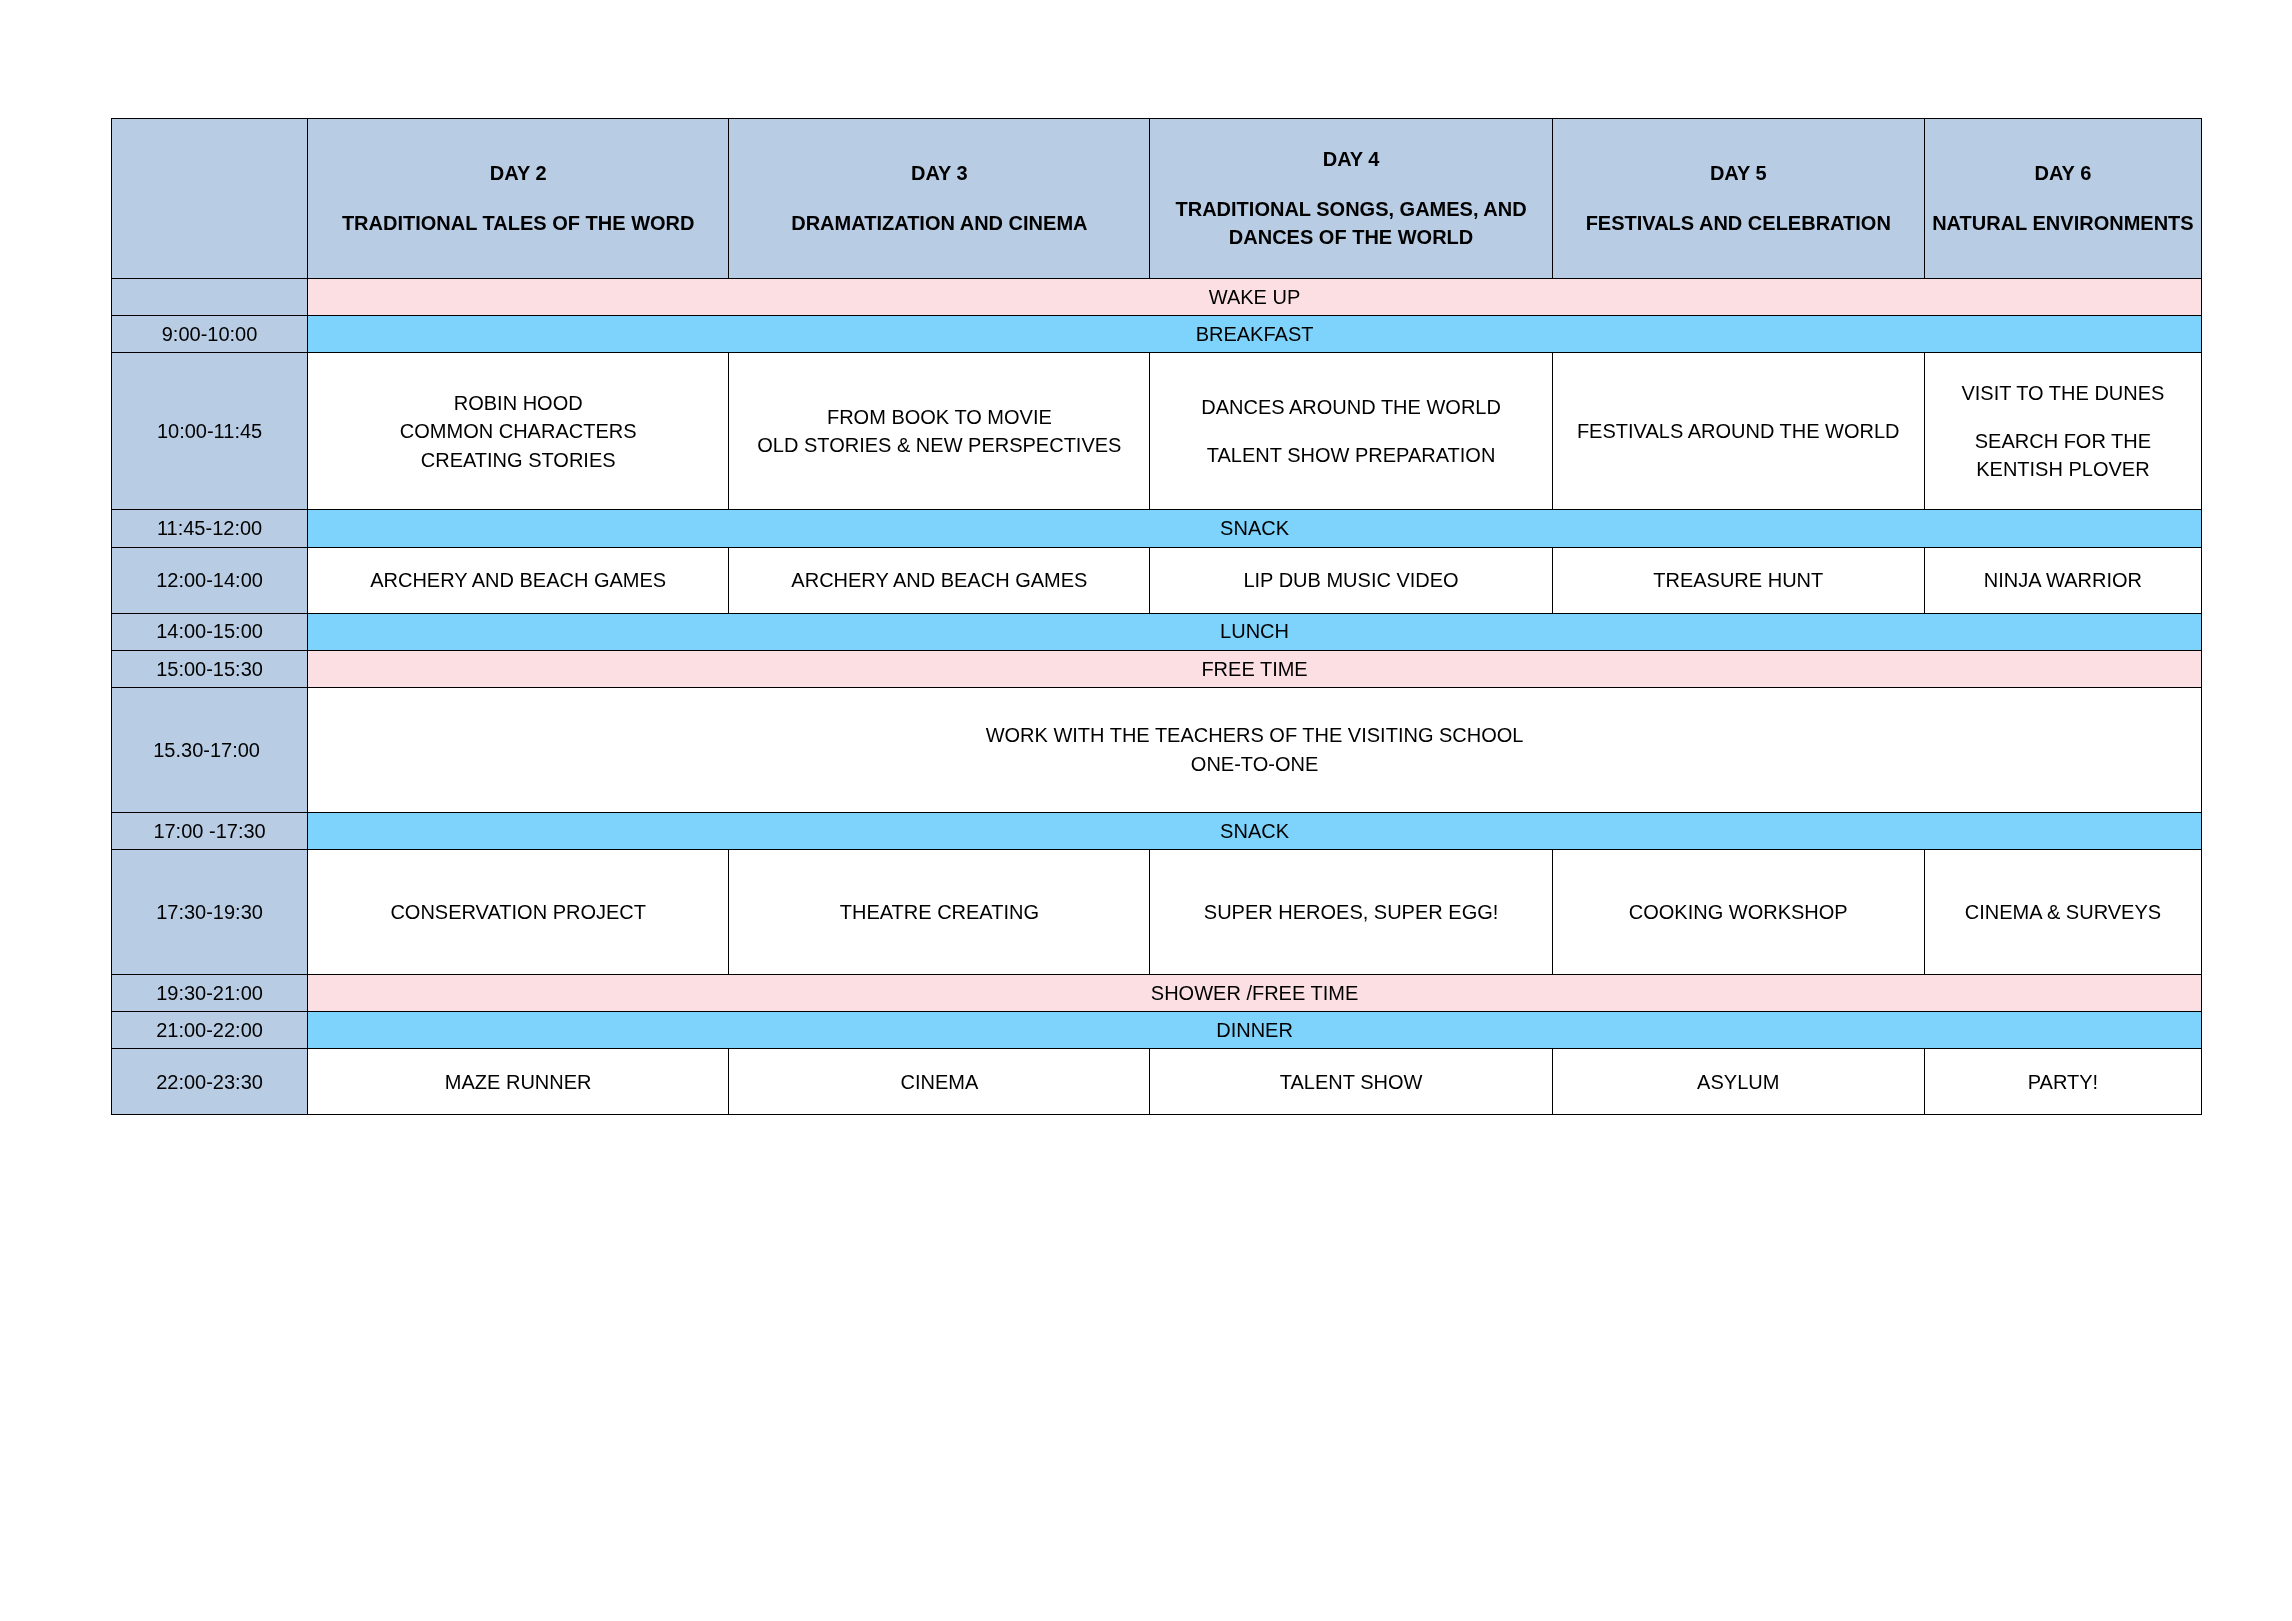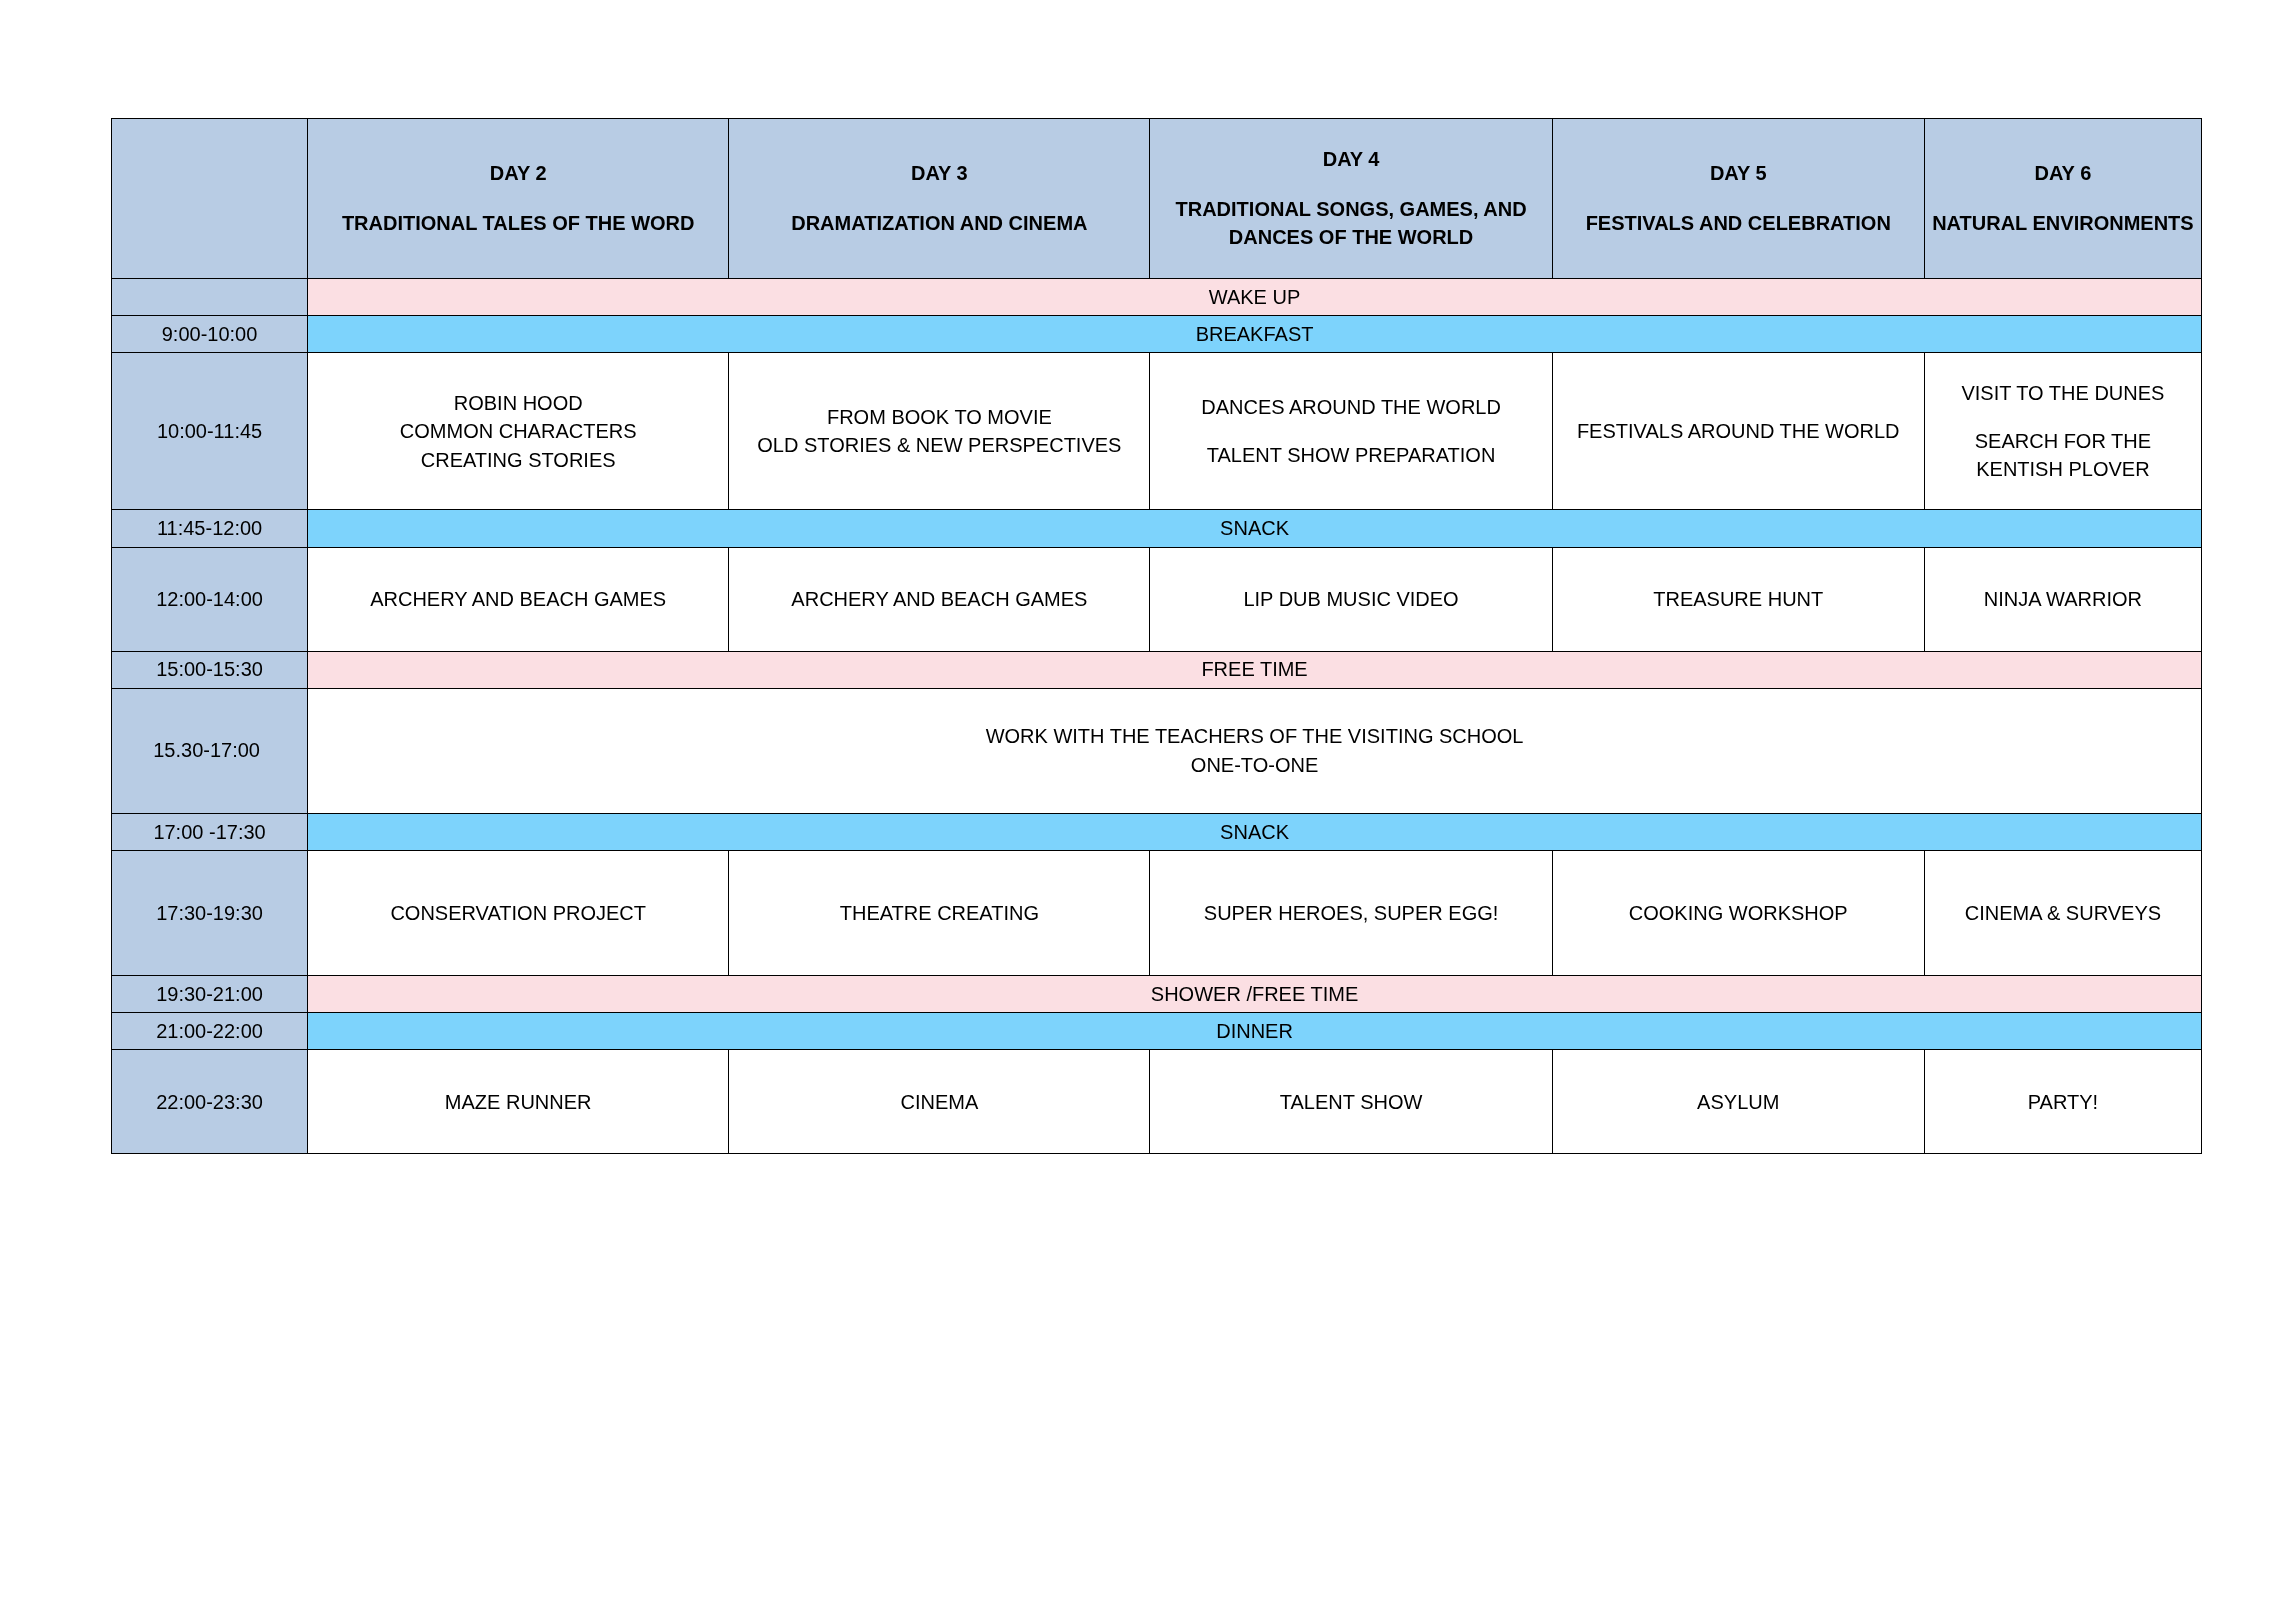--- a/index.html
+++ b/index.html
@@ -78,21 +78,21 @@
 
   
   .pink   { background: #fbdfe3; }
   .yellow { background: #7dd3fc; }
   .white  { background: #ffffff; }
 
   .band-row td { height: 32px; }
   .band-row .label { font-size: 20px; }
 
   .activity { height: 157px; }
-  .activity-short { height: 104px; }
+  .activity-short { height: 66px; }
   .tall { height: 125px; }
 
   .lines span { display: block; }
 
   .blankhdr { background: #b8cce4; }
 
   .spacer-line { display: block; height: 19.6px; }
 </style>
 </head>
 <body>
@@ -181,20 +181,24 @@
 
       <tr class="activity-short">
         <td class="timecell">12:00-14:00</td>
         <td class="white">ARCHERY AND BEACH GAMES</td>
         <td class="white">ARCHERY AND BEACH GAMES</td>
         <td class="white">LIP DUB MUSIC VIDEO</td>
         <td class="white">TREASURE HUNT</td>
         <td class="white">NINJA WARRIOR</td>
       </tr>
 
+      <tr class="band-row">
+        <td class="timecell band">14:00-15:00</td>
+        <td class="yellow label" colspan="5">LUNCH</td>
+      </tr>
 
       <tr class="band-row">
         <td class="timecell band">15:00-15:30</td>
         <td class="pink label" colspan="5">FREE TIME</td>
       </tr>
 
       <tr class="tall">
         <td class="timecell mid">15.30-17:00</td>
         <td class="white lines" colspan="5">
           <span>WORK WITH THE TEACHERS OF THE VISITING SCHOOL</span>

